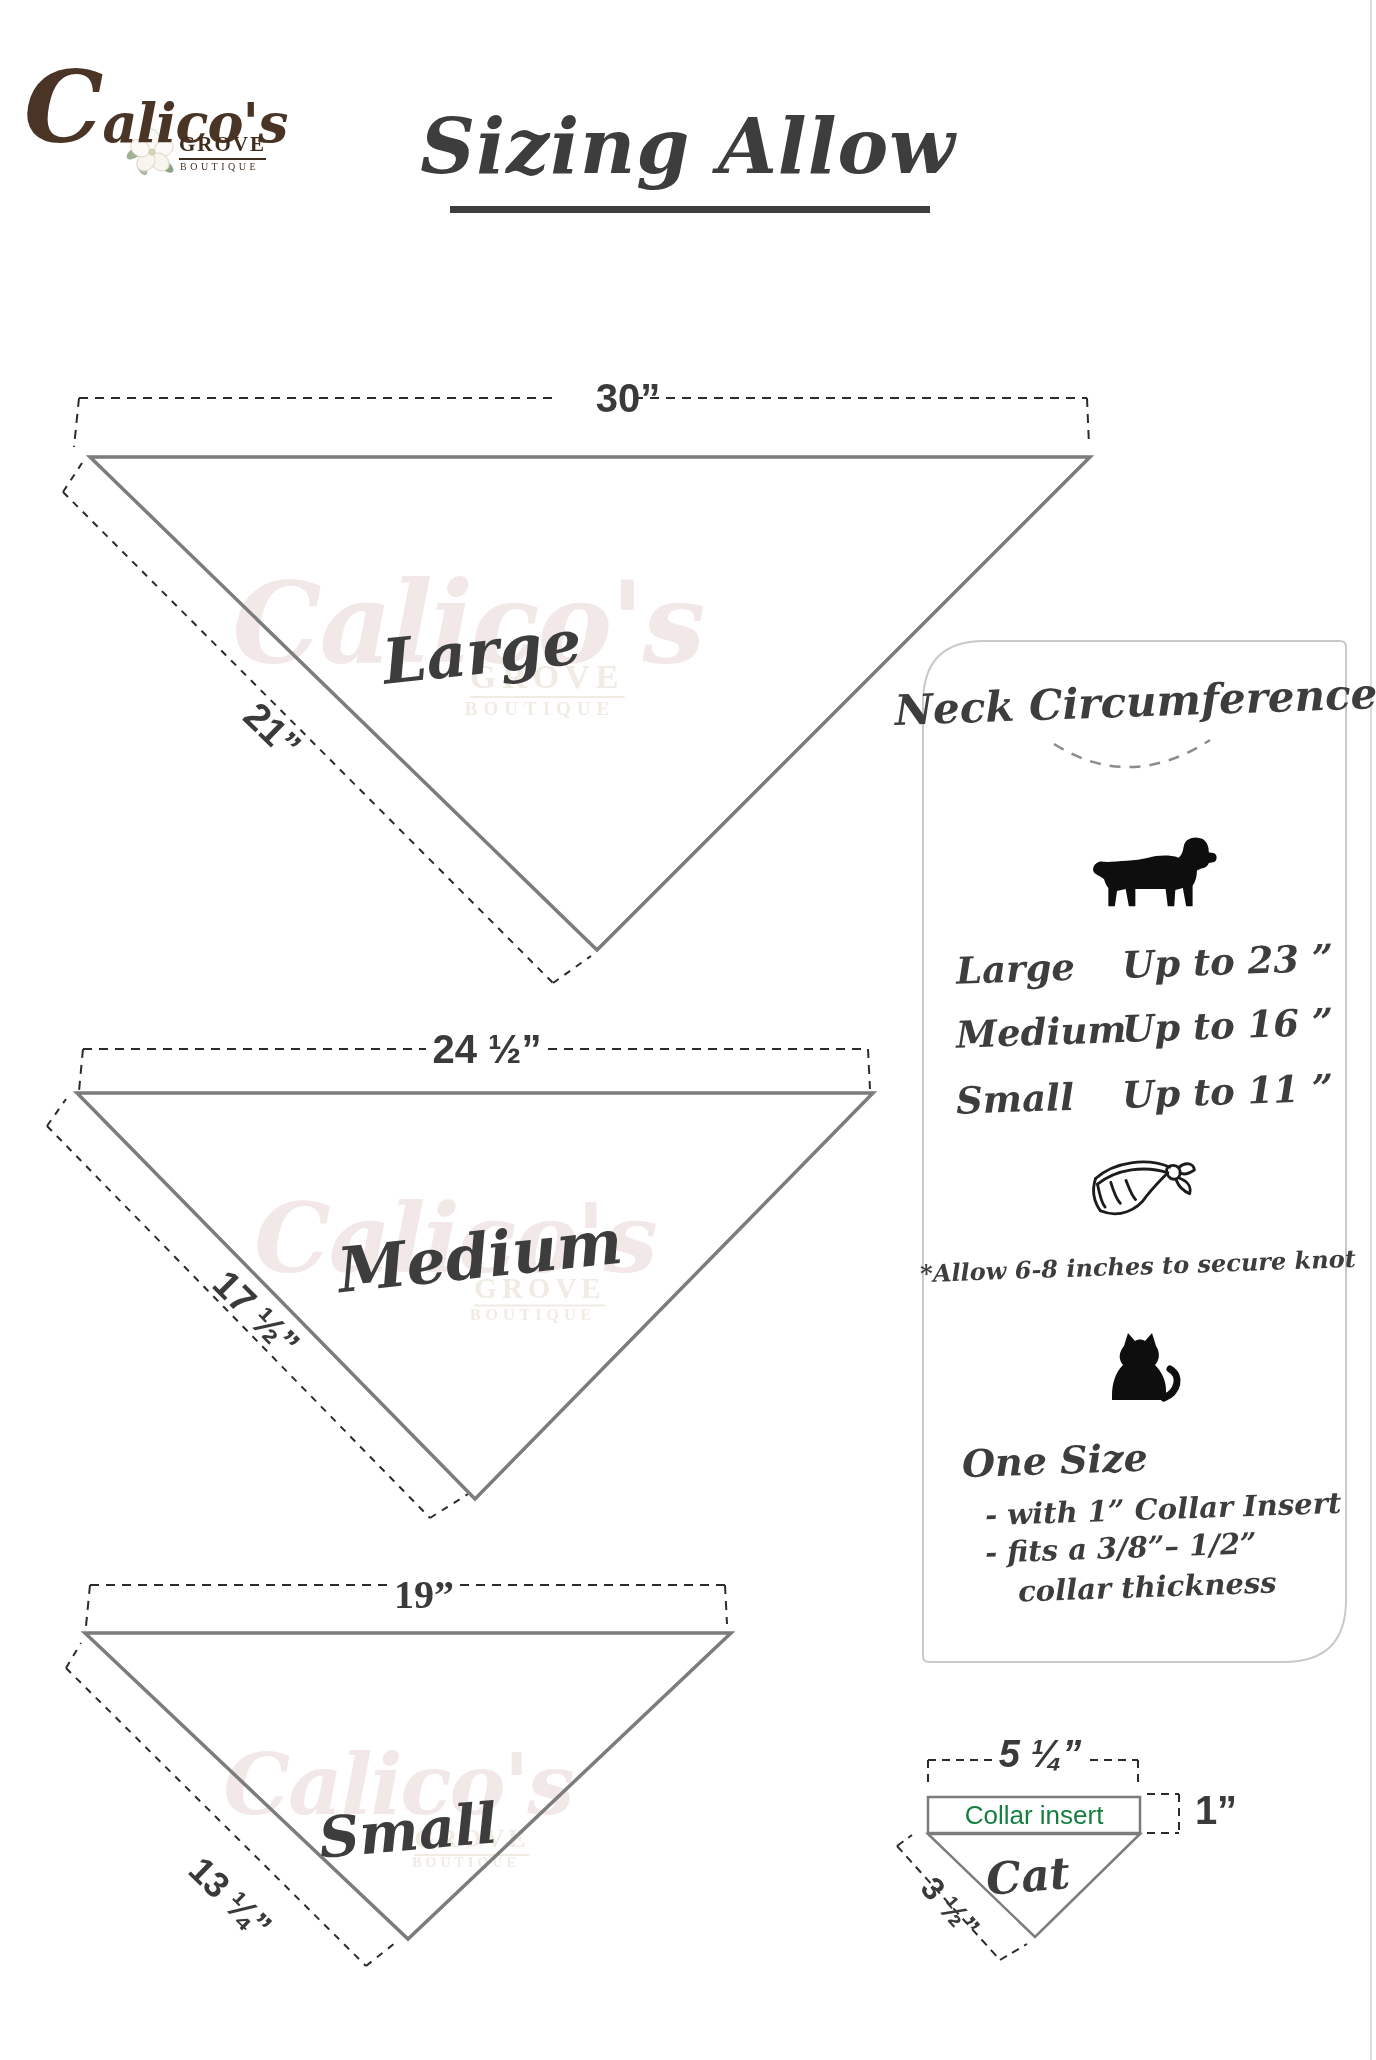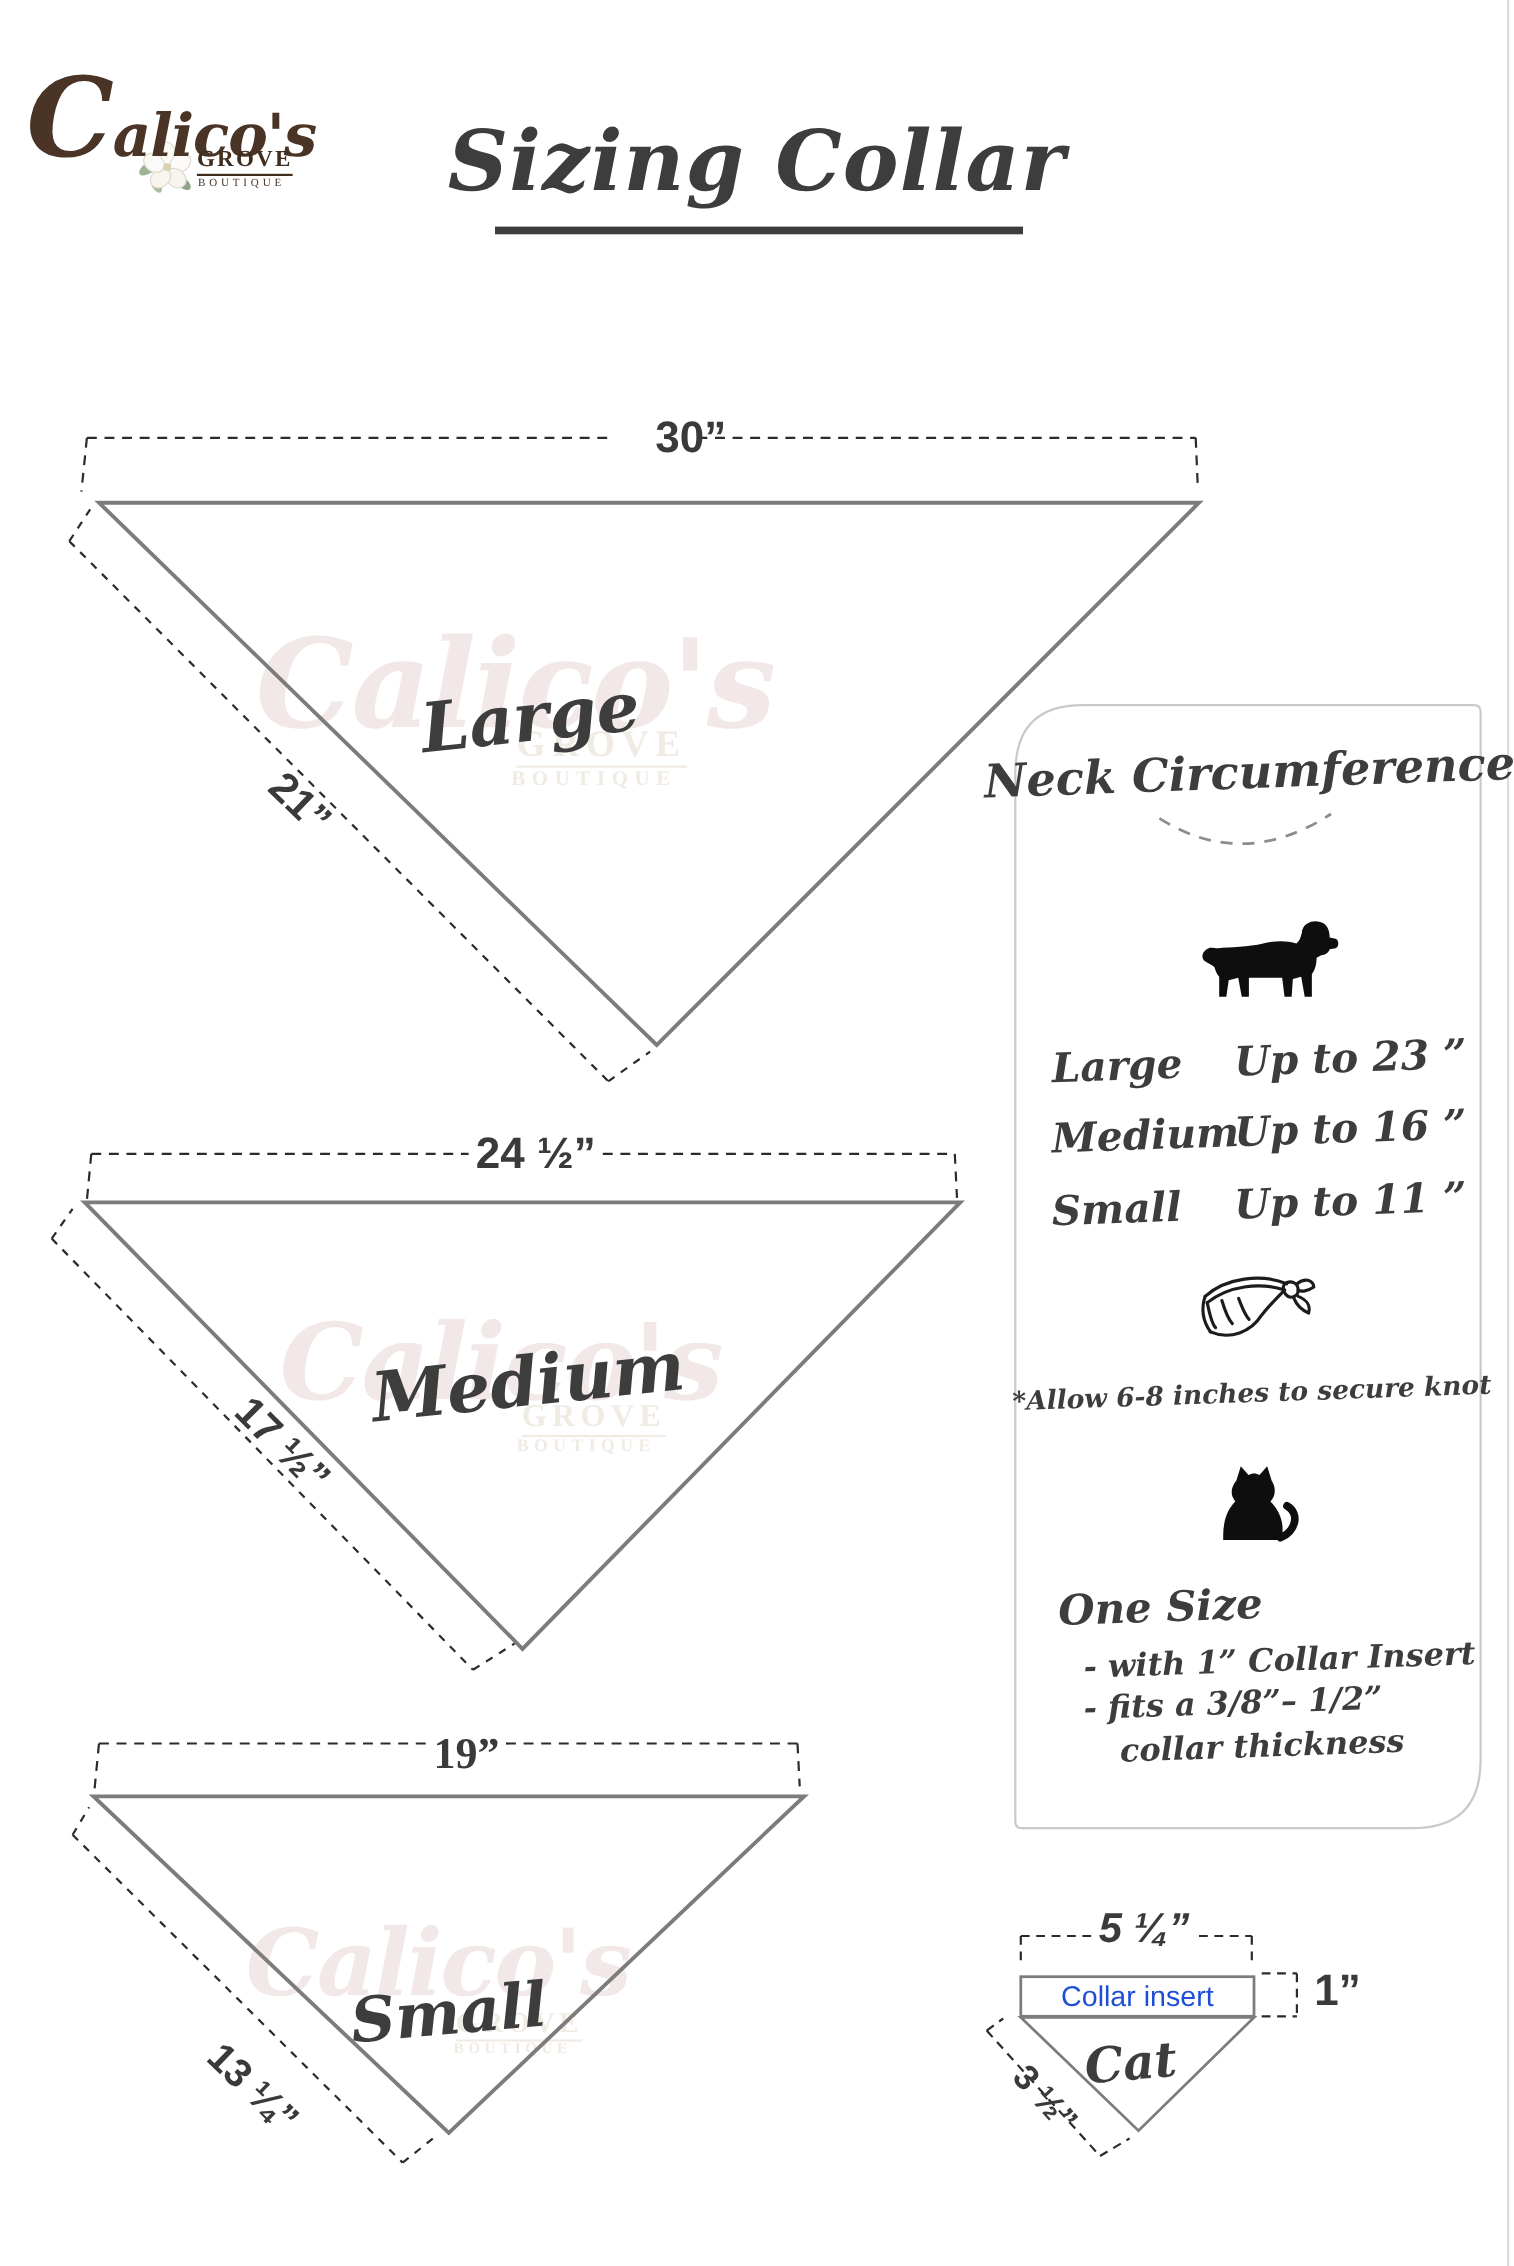--- a/index.html
+++ b/index.html
@@ -4,21 +4,21 @@
 <style>
   html,body{margin:0;padding:0;}
   body{
     width:1376px;height:2060px;position:relative;background:#ffffff;overflow:hidden;
     font-family:"Liberation Sans",sans-serif;
   }
   svg.linework{position:absolute;left:0;top:0;z-index:2;}
   .lbl{position:absolute;transform:translate(-50%,-50%);white-space:nowrap;z-index:3;}
   .script{font-family:"DejaVu Serif",serif;font-style:italic;font-weight:700;color:#3d3d3d;}
   .dim{font-family:"Liberation Sans","DejaVu Sans",sans-serif;font-weight:600;color:#3a3a3a;}
-  .sans{font-family:"Liberation Sans",sans-serif;color:#1d4ed8;}
+  .sans{font-family:"Liberation Sans",sans-serif;color:#15803d;}
 
   
   .logo-script{position:absolute;left:24px;top:48px;font-family:"DejaVu Serif",serif;font-style:italic;
     font-weight:700;font-size:54px;color:#4a3426;z-index:3;letter-spacing:-1px;}
   .logo-script::first-letter{font-size:1.85em;}
   .logo-grove{position:absolute;left:179px;top:132px;font-family:"Liberation Serif",serif;font-weight:700;
     font-size:21px;letter-spacing:2px;color:#3f2d1e;border-bottom:2px solid #3f2d1e;padding-bottom:1px;z-index:3;}
   .logo-boutique{position:absolute;left:180px;top:161px;font-family:"Liberation Serif",serif;
     font-size:10px;letter-spacing:3.5px;color:#4a3426;z-index:3;}
   .page-title{left:688px;top:146px;font-size:76px;letter-spacing:1px;color:#3d3d3d;}
@@ -157,21 +157,21 @@
     <ellipse cx="22" cy="42" rx="8" ry="10" fill="#f7f5ee" stroke="#ddd8cc" stroke-width="1" transform="rotate(-130 22 42)"></ellipse>
     <ellipse cx="16" cy="28" rx="8" ry="10" fill="#fbfaf6" stroke="#ddd8cc" stroke-width="1" transform="rotate(-55 16 28)"></ellipse>
     <circle cx="28" cy="32" r="3.5" fill="#d9d2b0"></circle>
   </g>
 </svg>
 
 <span class="logo-script">Calico's</span>
 <span class="logo-grove">GROVE</span>
 <span class="logo-boutique">BOUTIQUE</span>
 
-<div class="lbl script page-title">Sizing Collar</div>
+<div class="lbl script page-title">Sizing Allow</div>
 <div class="title-underline"></div>
 
 <div class="lbl dim dim-top" style="left:628px;top:398px;">30”</div>
 <div class="lbl script tri-label" style="left:482px;top:652px;transform:translate(-50%,-50%) rotate(-6deg);">Large</div>
 <div class="lbl dim dim-side" style="left:272px;top:731px;transform:translate(-50%,-50%) rotate(44deg);">21”</div>
 
 <div class="lbl dim dim-top" style="left:487px;top:1049px;">24 ½”</div>
 <div class="lbl script tri-label" style="left:480px;top:1256px;transform:translate(-50%,-50%) rotate(-6deg);">Medium</div>
 <div class="lbl dim dim-side" style="left:256px;top:1314px;transform:translate(-50%,-50%) rotate(45deg);">17 ½”</div>
 

